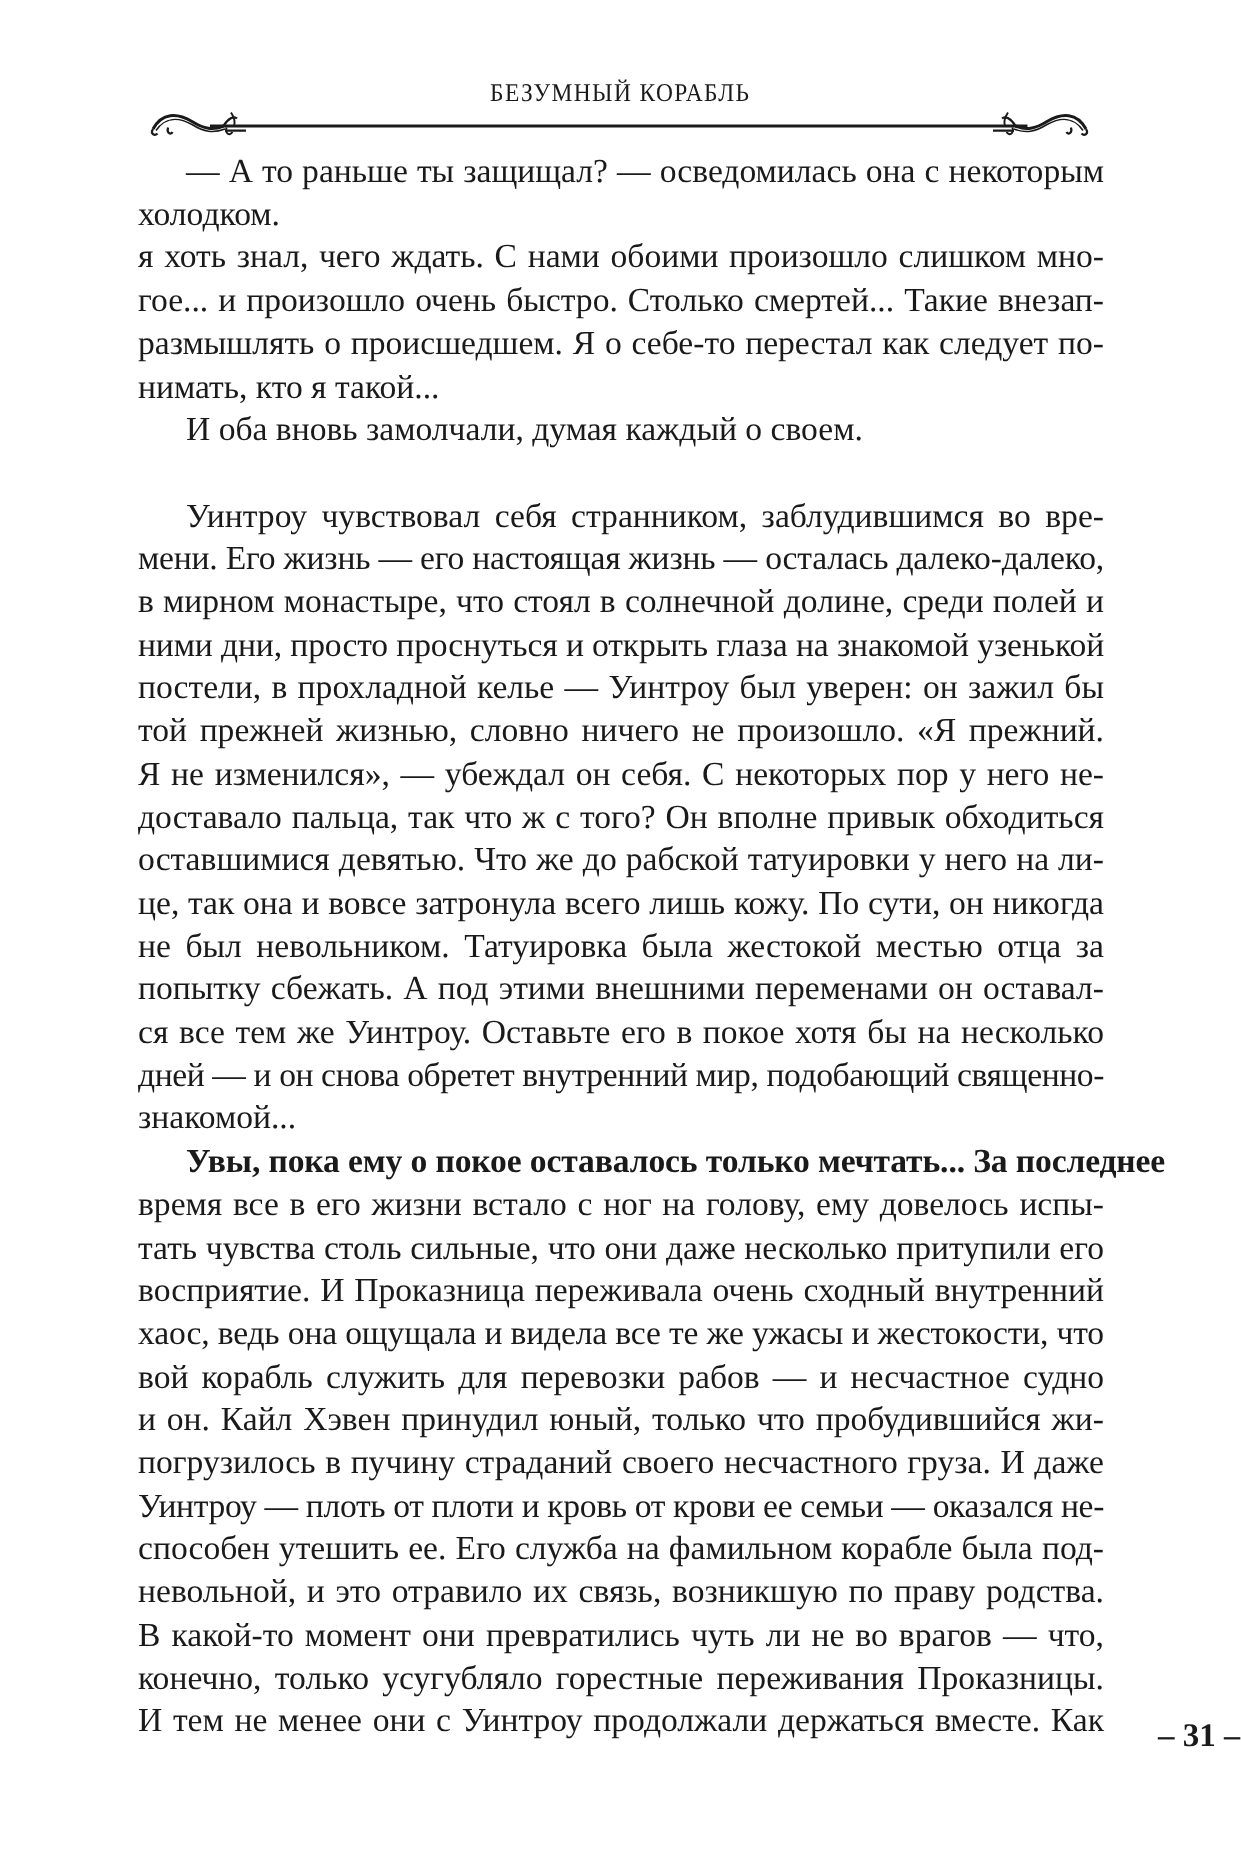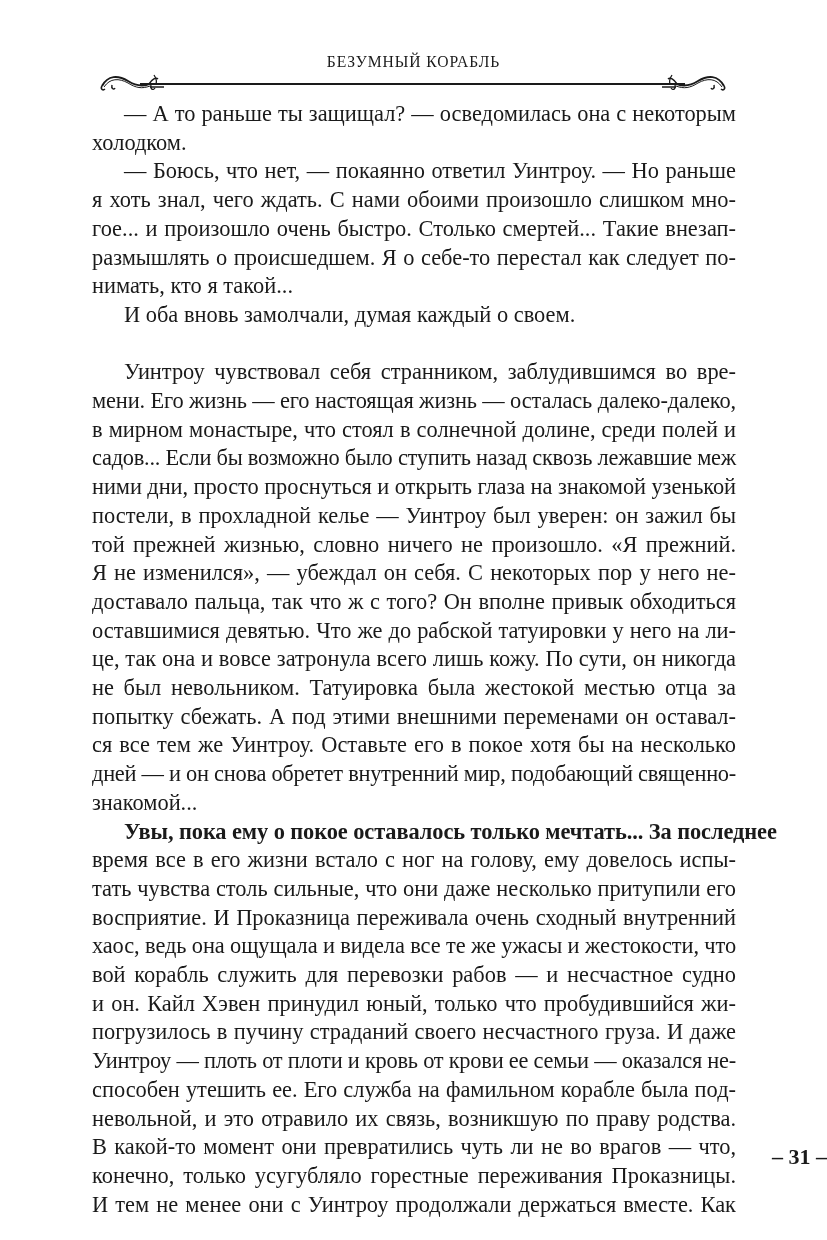--- a/index.html
+++ b/index.html
@@ -64,35 +64,33 @@
     <path d="M60 8 C 62 11, 63 14, 62 17" fill="none" stroke="#1a1a1a" stroke-width="1.3"></path>
     <path d="M56 20 L 70 20" stroke="#1a1a1a" stroke-width="1.5"></path>
   </svg>
 
   <div class="body-text" id="body-text">
       <div class="paragraph">
         <span class="line indent">— А то раньше ты защищал? — осведомилась она с некоторым</span>
         <span class="line last">холодком.</span>
       </div>
       <div class="paragraph">
-        <span class="line indent">— Боюсь, что нет, — покаянно ответил Уинтроу. — Но раньше</span>
         <span class="line">я хоть знал, чего ждать. С нами обоими произошло слишком мно-</span>
         <span class="line">гое... и произошло очень быстро. Столько смертей... Такие внезап-</span>
         <span class="line">размышлять о происшедшем. Я о себе-то перестал как следует по-</span>
         <span class="line last">нимать, кто я такой...</span>
       </div>
       <div class="paragraph">
         <span class="line indent last">И оба вновь замолчали, думая каждый о своем.</span>
       </div>
       <div class="gap"></div>
       <div class="paragraph">
         <span class="line indent">Уинтроу чувствовал себя странником, заблудившимся во вре-</span>
         <span class="line" style="letter-spacing: -0.131944px; word-spacing: 0px;">мени. Его жизнь — его настоящая жизнь — осталась далеко-далеко,</span>
         <span class="line">в мирном монастыре, что стоял в солнечной долине, среди полей и</span>
-        <span class="line" style="letter-spacing: -0.251465px; word-spacing: 0px;">садов... Если бы возможно было ступить назад сквозь лежавшие меж</span>
         <span class="line" style="letter-spacing: -0.0725098px; word-spacing: 0px;">ними дни, просто проснуться и открыть глаза на знакомой узенькой</span>
         <span class="line">постели, в прохладной келье — Уинтроу был уверен: он зажил бы</span>
         <span class="line">той прежней жизнью, словно ничего не произошло. «Я прежний.</span>
         <span class="line">Я не изменился», — убеждал он себя. С некоторых пор у него не-</span>
         <span class="line">доставало пальца, так что ж с того? Он вполне привык обходиться</span>
         <span class="line">оставшимися девятью. Что же до рабской татуировки у него на ли-</span>
         <span class="line">це, так она и вовсе затронула всего лишь кожу. По сути, он никогда</span>
         <span class="line">не был невольником. Татуировка была жестокой местью отца за</span>
         <span class="line">попытку сбежать. А под этими внешними переменами он оставал-</span>
         <span class="line">ся все тем же Уинтроу. Оставьте его в покое хотя бы на несколько</span>

